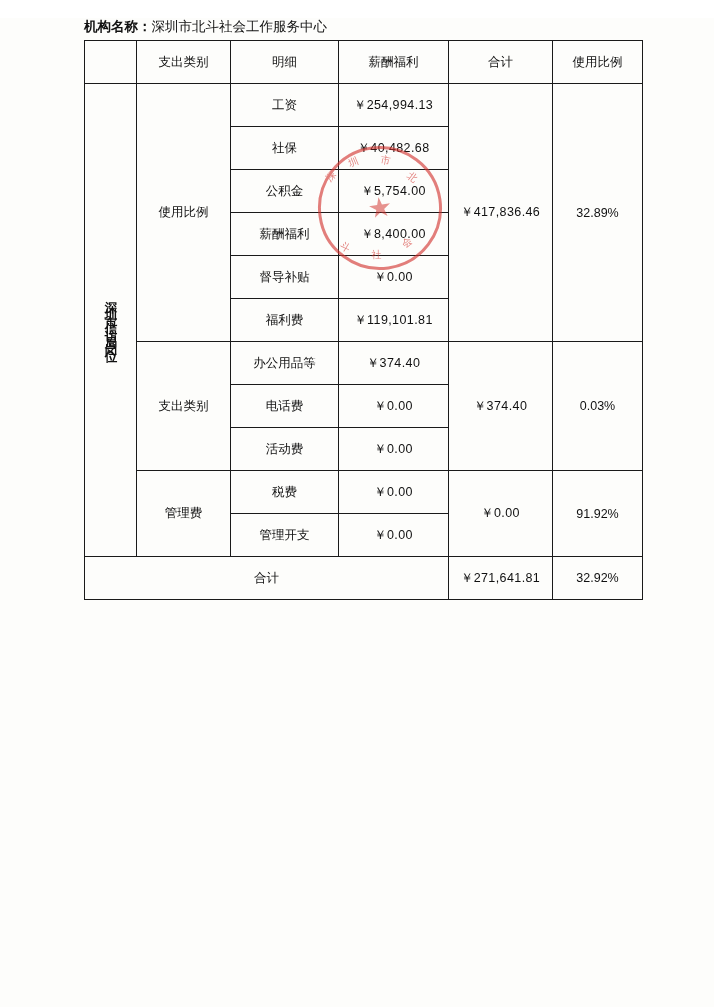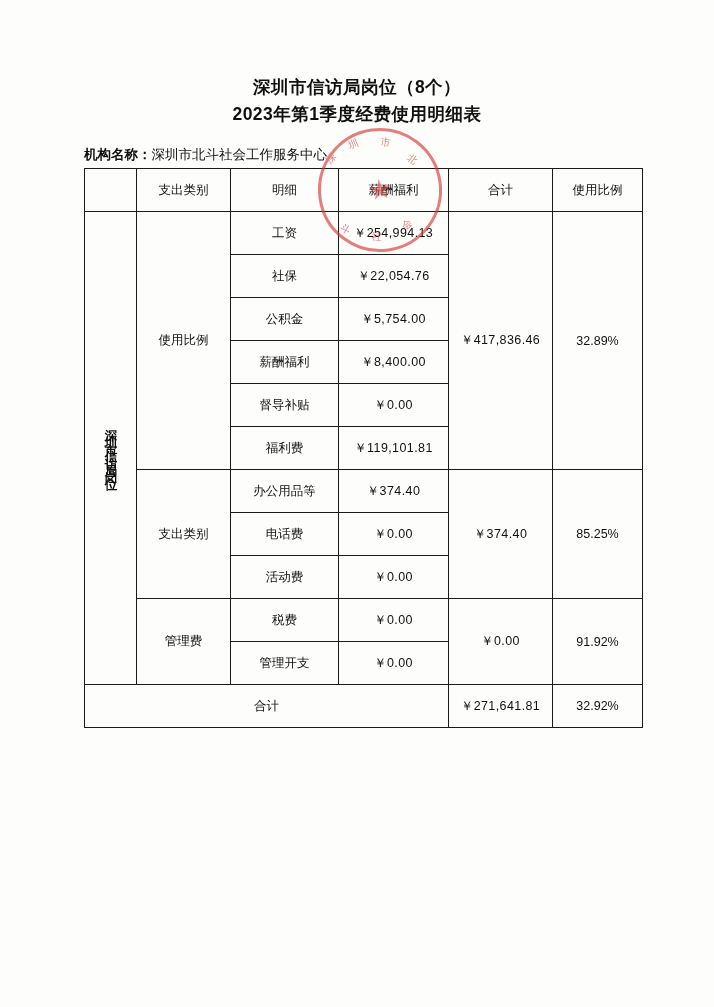--- a/index.html
+++ b/index.html
@@ -129,24 +129,20 @@
   .st4 { left: 90px; top: 26px; transform: rotate(45deg); }
   .st5 { left: 14px; top: 86px; transform: rotate(40deg); }
   .st6 { left: 44px; top: 98px; transform: rotate(8deg); }
   .st7 { left: 76px; top: 90px; transform: rotate(-28deg); }
 </style>
 </head>
 <body>
 
 <div class="page">
 
-  <div class="title-block">
-    <div class="title-line">深圳市信访局岗位（8个）</div>
-    <div class="title-line">2023年第1季度经费使用明细表</div>
-  </div>
 
   <div class="org-line">
     <span>机构名称：</span><span class="org-value">深圳市北斗社会工作服务中心</span>
   </div>
 
   <table class="sheet">
     <colgroup>
       <col class="col-vert" style="width:52px">
       <col class="col-cat">
       <col class="col-det">
@@ -167,21 +163,21 @@
       <tr>
         <td class="vert" rowspan="11"><span class="vert-inner">深圳市信访局岗位</span></td>
         <td rowspan="6">使用比例</td>
         <td>工资</td>
         <td class="money">￥254,994.13</td>
         <td class="money" rowspan="6">￥417,836.46</td>
         <td rowspan="6">32.89%</td>
       </tr>
       <tr>
         <td>社保</td>
-        <td class="money">￥22,054.76</td>
+        <td class="money">￥40,482.68</td>
       </tr>
       <tr>
         <td>公积金</td>
         <td class="money">￥5,754.00</td>
       </tr>
       <tr>
         <td>薪酬福利</td>
         <td class="money">￥8,400.00</td>
       </tr>
       <tr>
@@ -191,21 +187,21 @@
       <tr>
         <td>福利费</td>
         <td class="money">￥119,101.81</td>
       </tr>
 
       <tr>
         <td rowspan="3">支出类别</td>
         <td>办公用品等</td>
         <td class="money">￥374.40</td>
         <td class="money" rowspan="3">￥374.40</td>
-        <td rowspan="3">85.25%</td>
+        <td rowspan="3">0.03%</td>
       </tr>
       <tr>
         <td>电话费</td>
         <td class="money">￥0.00</td>
       </tr>
       <tr>
         <td>活动费</td>
         <td class="money">￥0.00</td>
       </tr>
 

